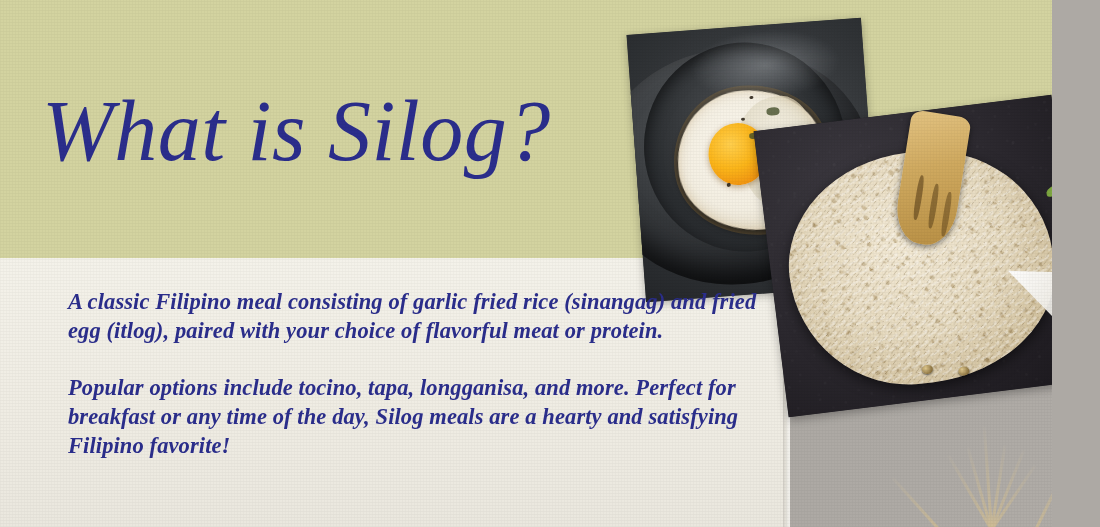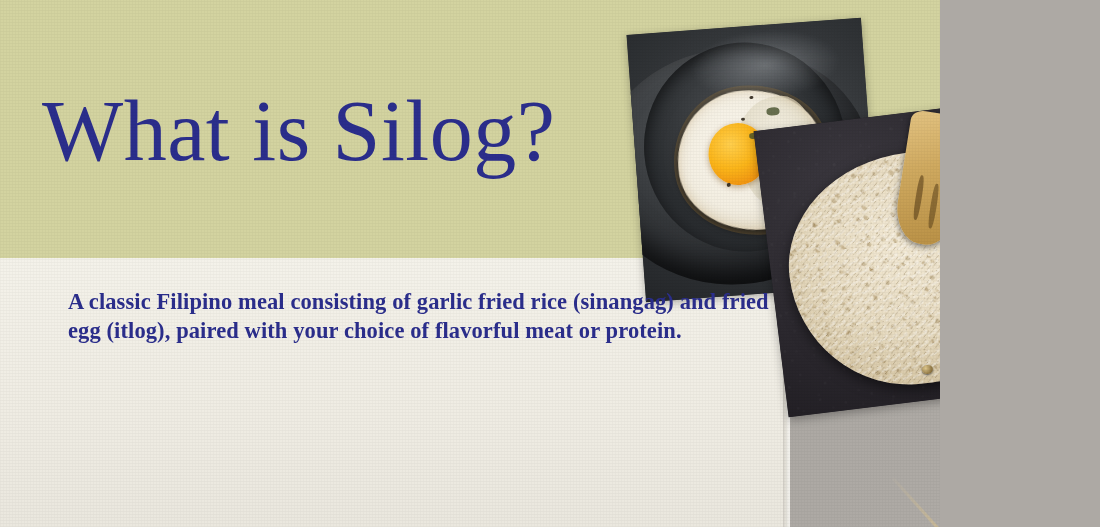--- a/index.html
+++ b/index.html
@@ -1,21 +1,21 @@
 <!DOCTYPE html>
 <html><head>
 <meta charset="utf-8">
 <style>
   html,body{margin:0;padding:0;}
   body{
     width:1100px;height:527px;overflow:hidden;
     font-family:"Liberation Serif","DejaVu Serif",serif;
     background:#ada9a4;
   }
-  #stage{position:relative;width:940px;height:527px;overflow:hidden;}
+  #stage{position:relative;width:1052px;height:527px;overflow:hidden;font-style:italic;}
 
   
   .bg-gray{
     position:absolute;left:0;top:0;width:1100px;height:527px;
     background:
       linear-gradient(105deg,#b4b0ab 0%,#a9a5a0 45%,#b0aca7 100%);
   }
   .bg-cream{
     position:absolute;left:0;top:250px;width:790px;height:277px;
     background:linear-gradient(180deg,#f4f2ea 0%,#efece3 60%,#eae7de 100%);
@@ -281,16 +281,17 @@
     <span class="f" style="left:8px;transform:rotate(-42deg);height:70px;"></span>
     <span class="f" style="left:104px;transform:rotate(26deg);height:72px;"></span>
   </div>
 
   <div class="gray-strip"></div>
 
   <div class="headline">What is Silog?</div>
 
   <div class="copy">
     <p class="p1">A classic Filipino meal consisting of garlic fried rice (sinangag) and fried egg (itlog), paired with your choice of flavorful meat or protein.</p>
+    <p class="p2">Popular options include tocino, tapa, longganisa, and more. Perfect for breakfast or any time of the day, Silog meals are a hearty and satisfying Filipino favorite!</p>
   </div>
 
   <div class="grain"></div>
 </div>
 
 </body></html>

